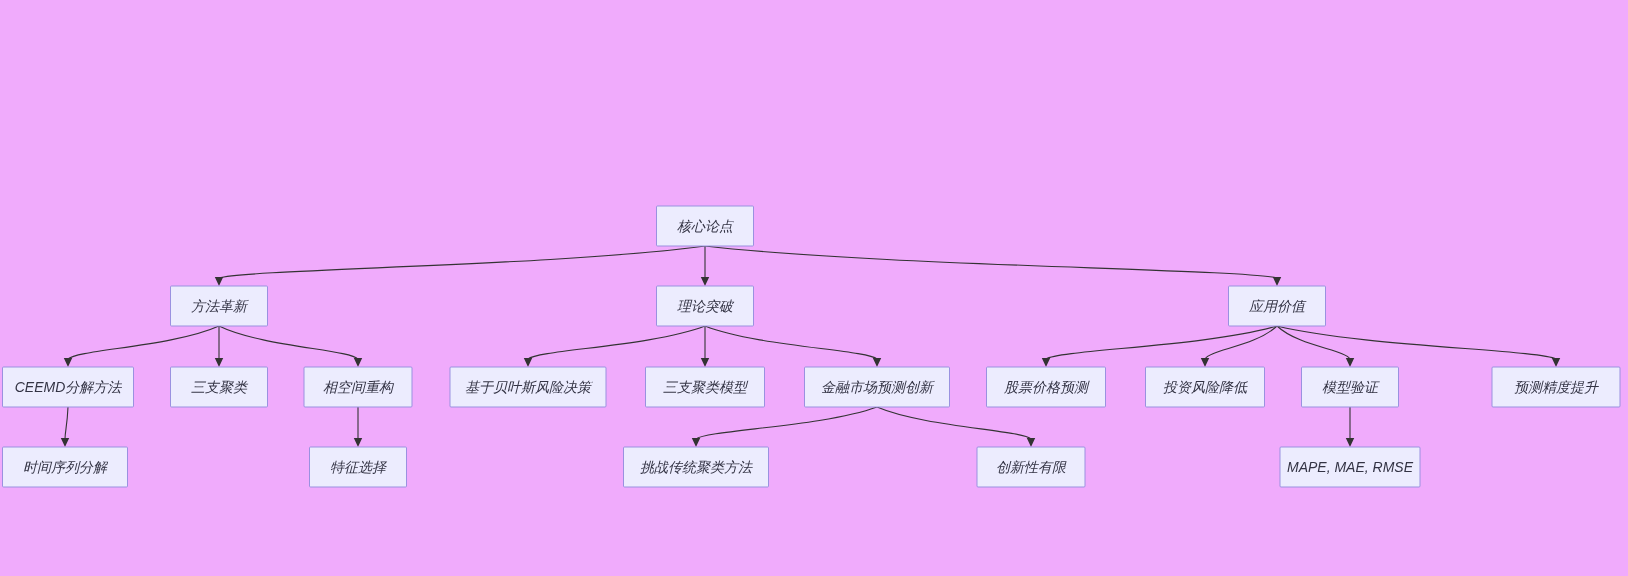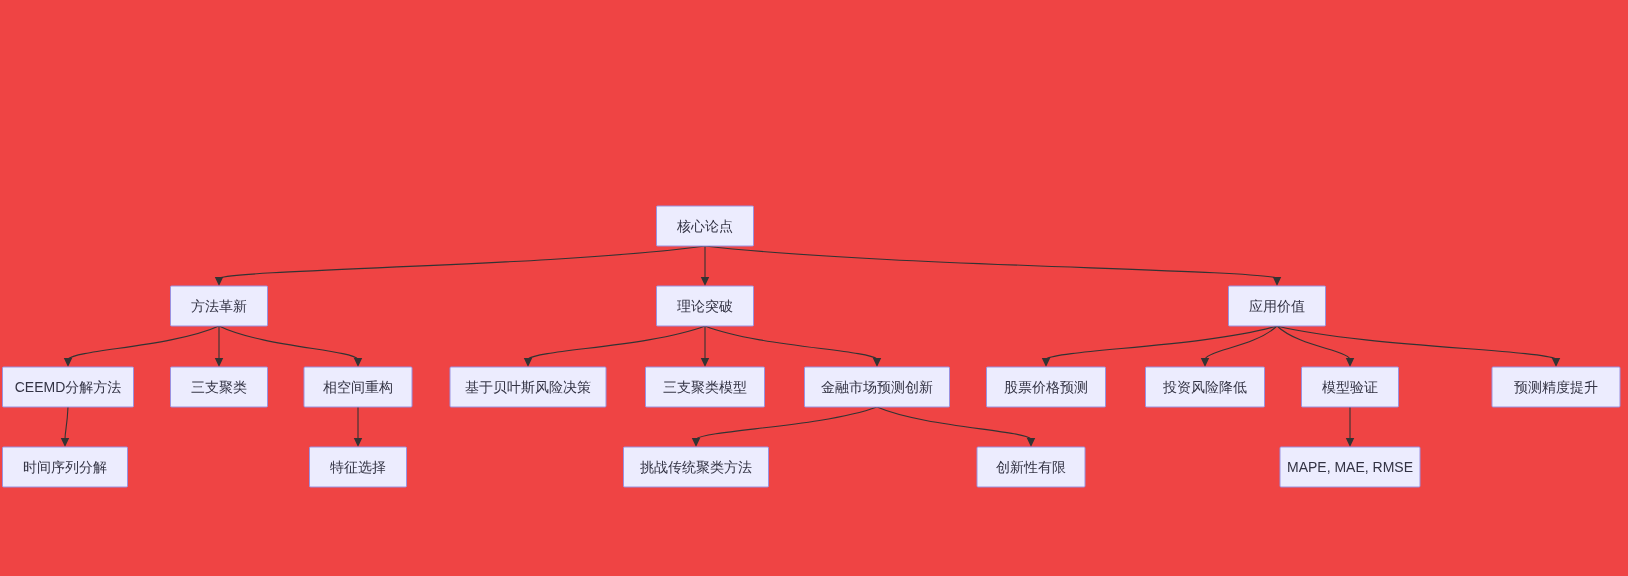--- a/index.html
+++ b/index.html
@@ -10,21 +10,22 @@
   body {
     width: 1628px;
     height: 576px;
     overflow: hidden;
     font-family: "Liberation Sans", "DejaVu Sans", sans-serif;
   }
   #diagram-root {
     position: relative;
     width: 1628px;
     height: 576px;
-    background: #ef4444;
+    background: #f0abfc;
+    font-style: italic;
   }
   svg#flowchart {
     display: block;
     width: 1628px;
     height: 576px;
   }
   .node-rect {
     fill: #ececfe;
     stroke: #9a91e0;
     stroke-width: 1;

